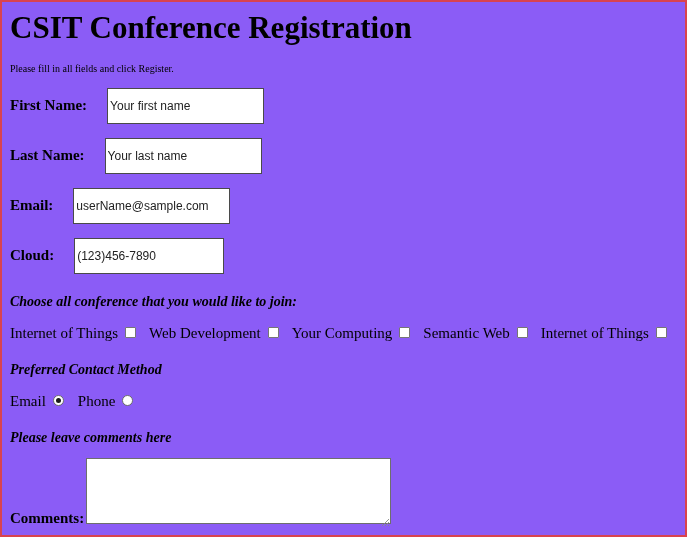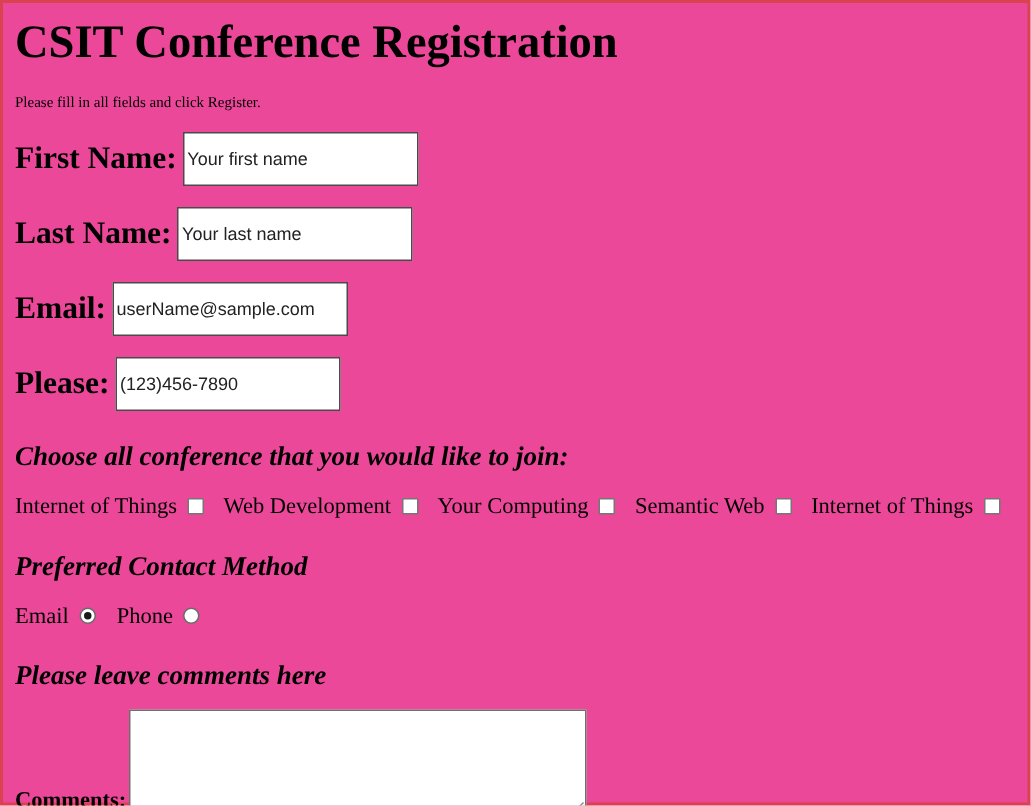--- a/index.html
+++ b/index.html
@@ -13,21 +13,21 @@
     overflow: hidden;
     font-family: "Liberation Serif", "DejaVu Serif", serif;
     color: #000000;
   }
 
   #page {
     box-sizing: border-box;
     width: 687px;
     height: 537px;
     border: 2px solid #d9434f;
-    background: #ec4899;
+    background: #8b5cf6;
     padding: 4px 6px 0 6px;
     position: relative;
   }
 
   .page-title {
     font-family: "Liberation Serif", "DejaVu Serif", serif;
     font-size: 31px;
     font-weight: bold;
     line-height: 1.05;
     margin: 6px 0 0 2px;
@@ -41,43 +41,43 @@
   }
 
   .field-row {
     margin: 14px 0 0 2px;
     display: flex;
     align-items: center;
     font-size: 15px;
   }
   .field-label {
     font-weight: bold;
-    font-size: 21px;
+    font-size: 15px;
     white-space: nowrap;
-    margin-right: 4px;
+    margin-right: 20px;
   }
   .text-input {
     box-sizing: border-box;
     height: 29px;
     border: 1px solid #4a4a4a;
     background: #ffffff;
     font-family: "Liberation Sans", "DejaVu Sans", sans-serif;
     font-size: 12px;
     line-height: 15px;
     color: #222222;
     padding: 17px 2px;
     outline: none;
   }
   .w-first  { width: 157px; }
   .w-last   { width: 157px; }
   .w-email  { width: 157px; }
   .w-phone  { width: 150px; }
 
   .section-heading {
-    font-size: 18px;
+    font-size: 14px;
     font-weight: bold;
     font-style: italic;
     margin: 20px 0 0 2px;
   }
 
   .checkbox-row {
     margin: 15px 0 0 2px;
     font-size: 15px;
     white-space: nowrap;
     display: flex;
@@ -213,21 +213,21 @@
     <span class="field-label">Last Name:</span>
     <input class="text-input w-last" type="text" value="Your last name" style="">
   </div>
 
   <div class="field-row">
     <span class="field-label">Email:</span>
     <input class="text-input w-email" type="text" value="userName@sample.com" style="">
   </div>
 
   <div class="field-row">
-    <span class="field-label">Please:</span>
+    <span class="field-label">Cloud:</span>
     <input class="text-input w-phone" type="text" value="(123)456-7890" style="">
   </div>
 
   <div class="section-heading">Choose all conference that you would like to join:</div>
 
   <div class="checkbox-row">
     <span class="cb-group">
       <span class="cb-label">Internet of Things</span>
       <span class="box-check"></span>
     </span>

